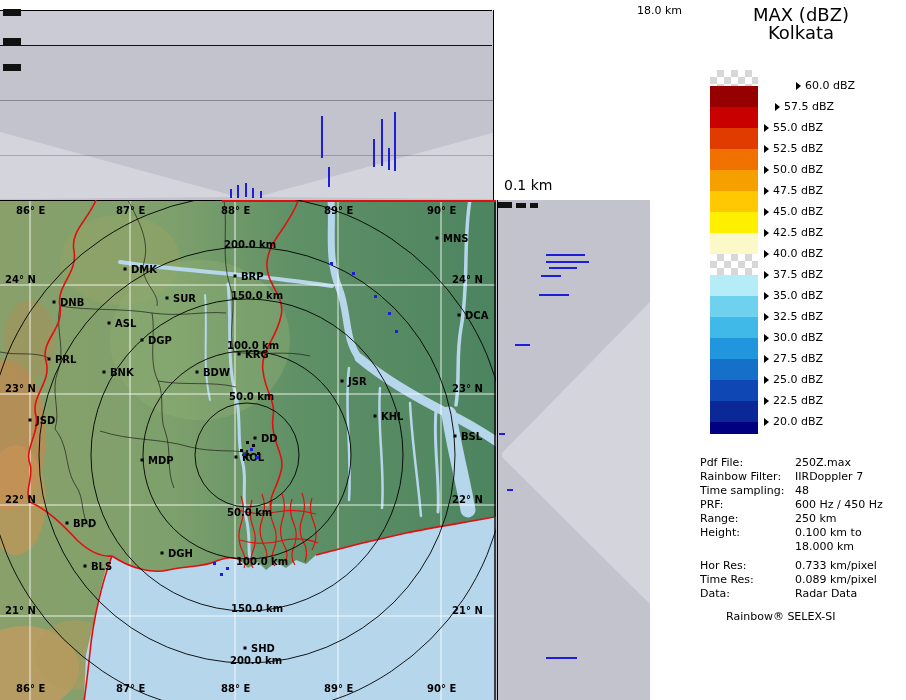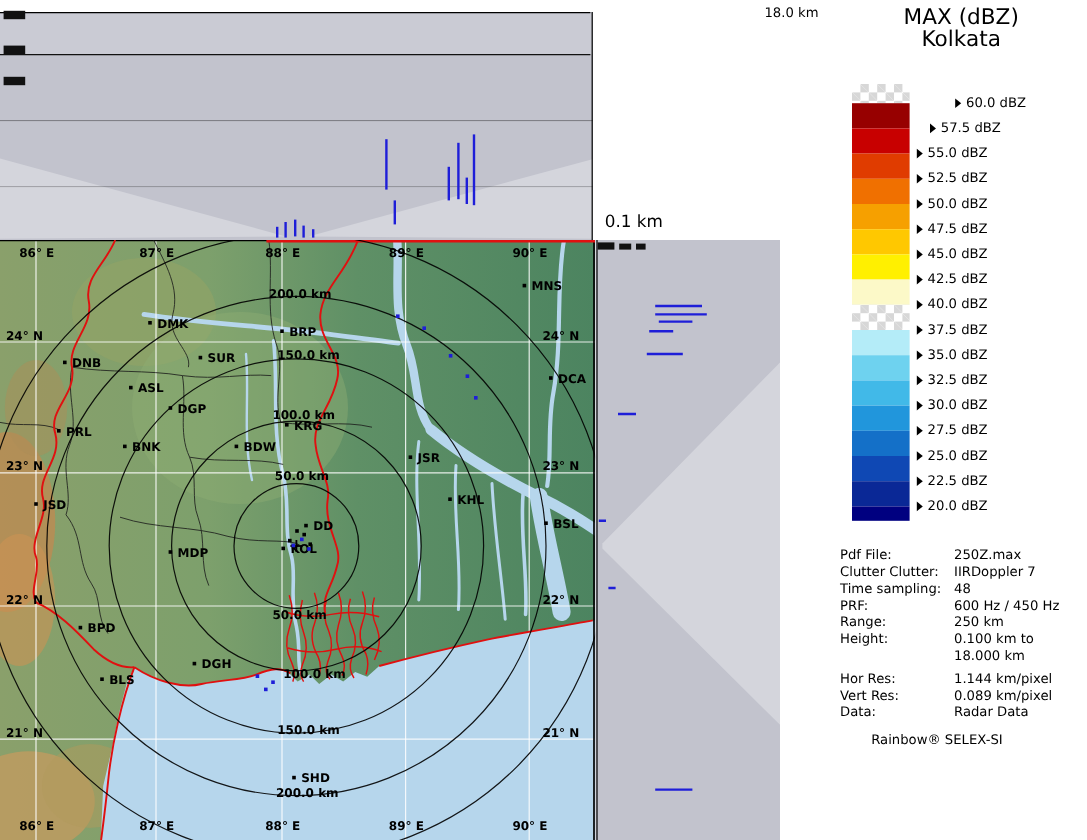--- a/index.html
+++ b/index.html
@@ -323,21 +323,21 @@
           <div class="scale-label" style="top: 345px; text-align: right;"><span class="arr"></span>20.0 dBZ</div>
         </div>
     </div>
     <div class="info">
       <div>
           <div class="info-row">
             <div class="info-label">Pdf File:</div>
             <div class="info-value">250Z.max</div>
           </div>
           <div class="info-row">
-            <div class="info-label">Clutter Clutter:</div>
+            <div class="info-label">Rainbow Filter:</div>
             <div class="info-value">IIRDoppler 7</div>
           </div>
           <div class="info-row">
             <div class="info-label">Time sampling:</div>
             <div class="info-value">48</div>
           </div>
           <div class="info-row">
             <div class="info-label">PRF:</div>
             <div class="info-value">600 Hz / 450 Hz</div>
           </div>
@@ -348,24 +348,24 @@
           <div class="info-row">
             <div class="info-label">Height:</div>
             <div class="info-value">0.100 km to</div>
           </div>
           <div class="info-row">
             <div class="info-label"></div>
             <div class="info-value">18.000 km</div>
           </div>
           <div class="info-row" style="margin-top: 5px;">
             <div class="info-label">Hor Res:</div>
-            <div class="info-value">1.144 km/pixel</div>
-          </div>
-          <div class="info-row">
-            <div class="info-label">Vert Res:</div>
+            <div class="info-value">0.733 km/pixel</div>
+          </div>
+          <div class="info-row">
+            <div class="info-label">Time Res:</div>
             <div class="info-value">0.089 km/pixel</div>
           </div>
           <div class="info-row">
             <div class="info-label">Data:</div>
             <div class="info-value">Radar Data</div>
           </div>
         </div>
       <div class="brand">Rainbow® SELEX-SI</div>
     </div>
   </div>

